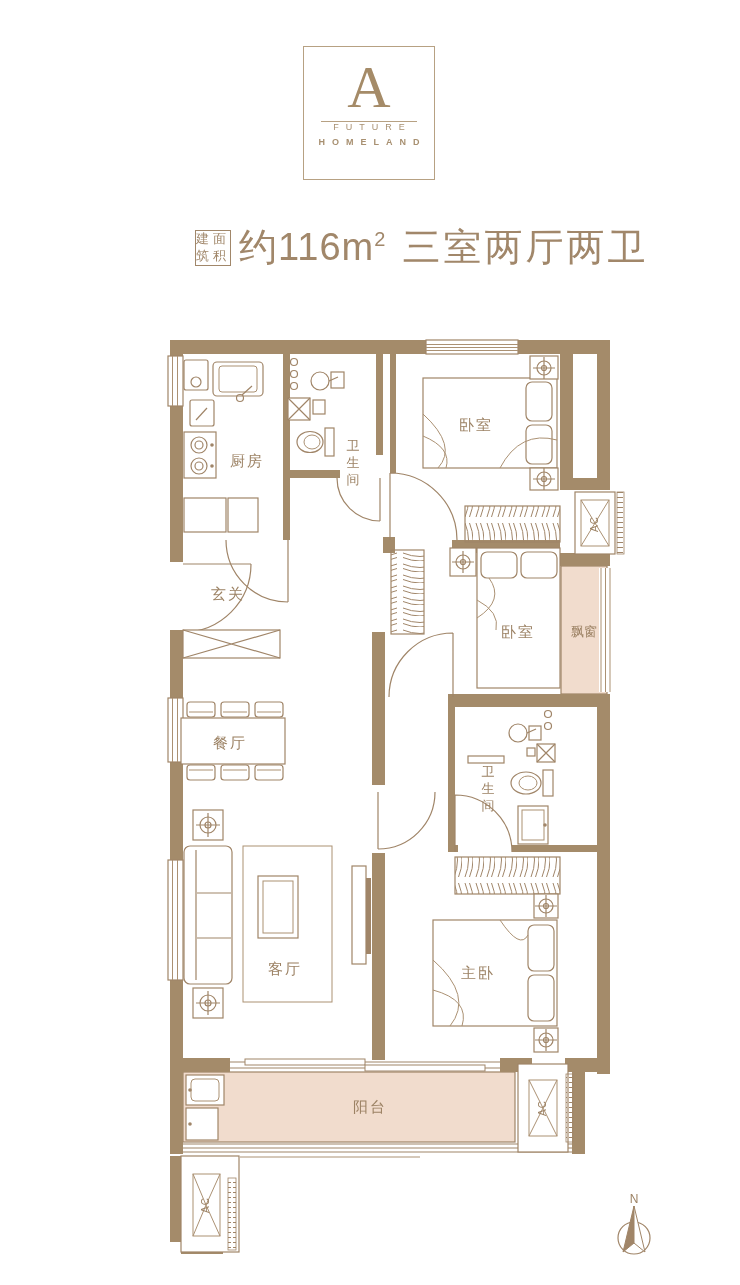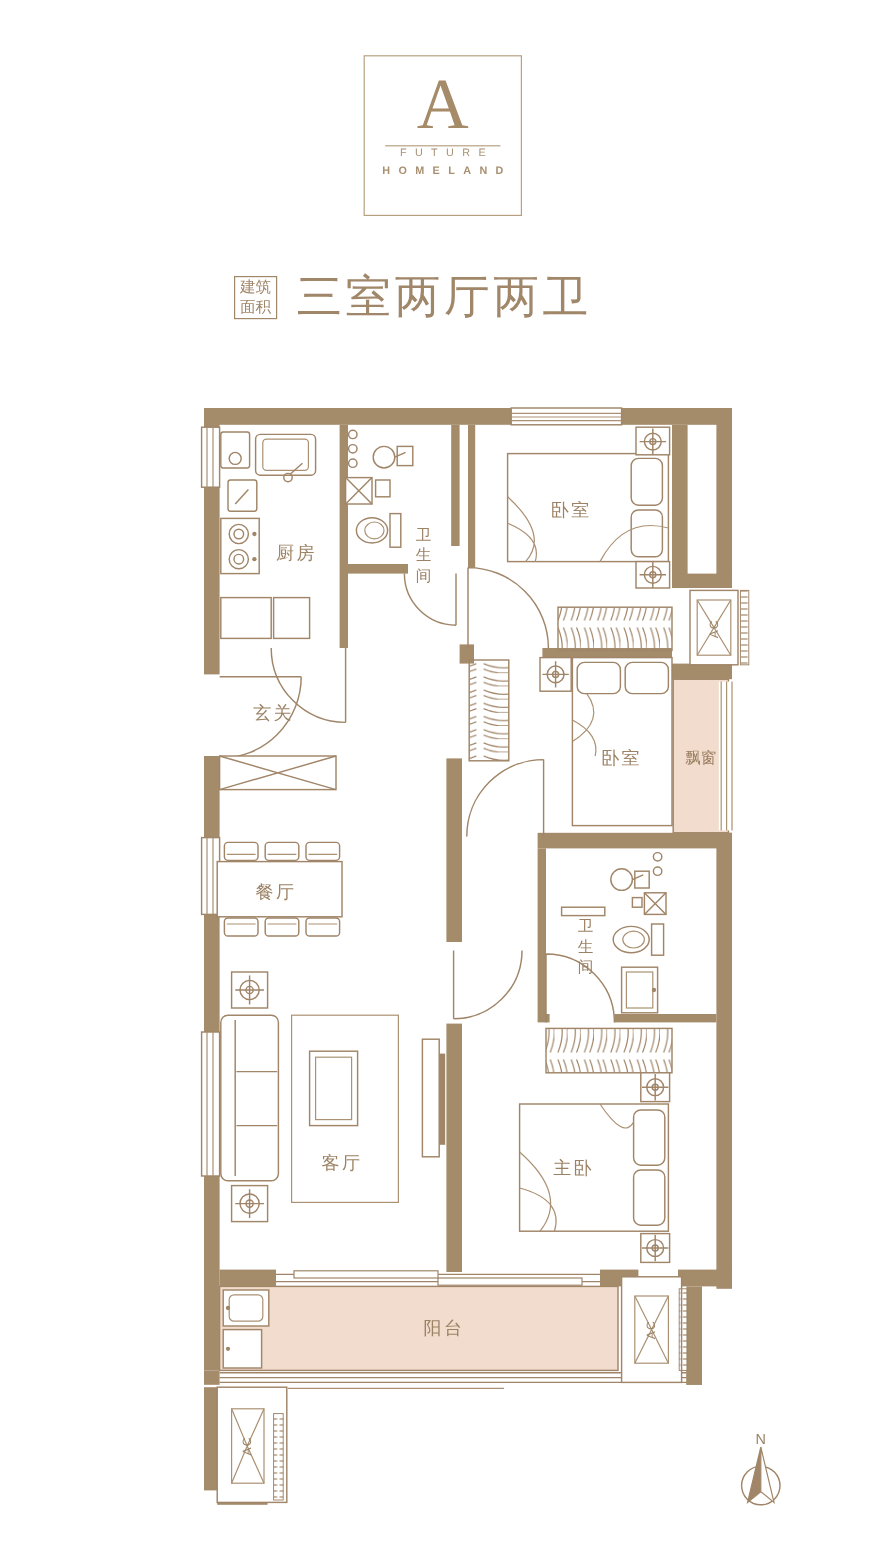--- a/index.html
+++ b/index.html
@@ -8,21 +8,21 @@
   
   .logo-box{position:absolute;left:303px;top:46px;width:130px;height:132px;
     border:1.5px solid #b7a183;display:flex;flex-direction:column;align-items:center;}
   .logo-a{font-size:60px;line-height:1;color:#a58b68;margin-top:10px;
     font-family:"Liberation Serif","DejaVu Serif",serif;}
   .logo-rule{width:96px;height:0;border-top:1.5px solid #b7a183;margin-top:4px;}
   .logo-word{font-size:9px;letter-spacing:7px;color:#a89071;text-indent:7px;}
   .logo-word2{margin-top:5px;font-weight:bold;}
   
   .title-row{position:absolute;left:195px;top:222px;display:flex;align-items:center;color:#a1876a;}
-  .area-badge{width:34px;height:34px;border:1px solid #a1876a;display:flex;flex-direction:column;
+  .area-badge{width:34px;height:34px;border:1px solid #a1876a;display:flex;flex-direction:row;
     align-items:center;justify-content:center;font-size:13px;line-height:1.25;color:#a1876a;}
   .big-text{font-size:38px;margin-left:8px;letter-spacing:1px;white-space:nowrap;}
   .big-text sup{font-size:20px;}
   .layout-text{font-size:38px;margin-left:16px;letter-spacing:3px;white-space:nowrap;}
   
   svg{position:absolute;left:0;top:0;}
   .wall{fill:#a48b6a;stroke:none;}
   .ln{fill:none;stroke:#a08568;stroke-width:1.2;}
   .lnthin{fill:none;stroke:#ab9173;stroke-width:1;}
   .whitefill{fill:#ffffff;stroke:#a08568;stroke-width:1.2;}
@@ -42,20 +42,21 @@
     <div class="logo-rule"></div>
     <div class="logo-word">FUTURE</div>
     <div class="logo-word logo-word2">HOMELAND</div>
   </div>
 
   <div class="title-row">
     <div class="area-badge">
       <span>建筑</span>
       <span>面积</span>
     </div>
+    <div class="big-text"><span>约116m</span><sup>2</sup></div>
     <div class="layout-text">三室两厅两卫</div>
   </div>
 
   <svg width="740" height="1285" viewBox="0 0 740 1285">
     <defs>
       <pattern id="hangH" width="11" height="40" patternUnits="userSpaceOnUse">
         <path d="M3 3 Q10 20 3 37" fill="none" stroke="#a08568" stroke-width="1"></path>
         <path d="M7.5 3 Q14.5 20 7.5 37" fill="none" stroke="#a08568" stroke-width="1"></path>
       </pattern>
       <pattern id="hangV" width="40" height="11" patternUnits="userSpaceOnUse">

